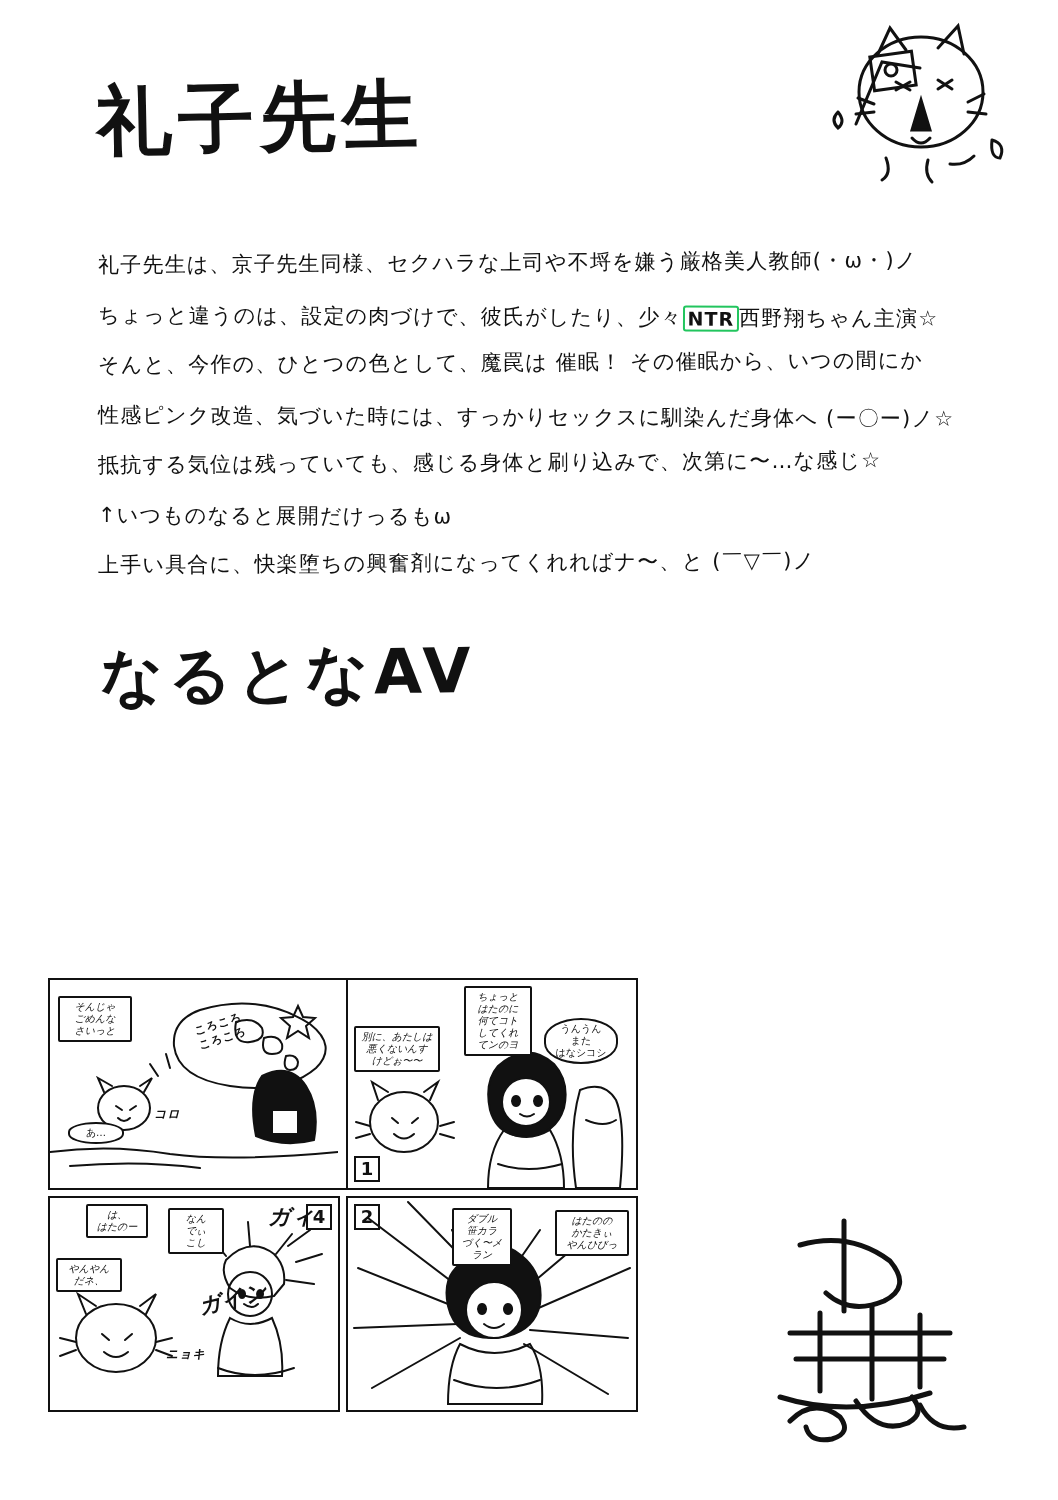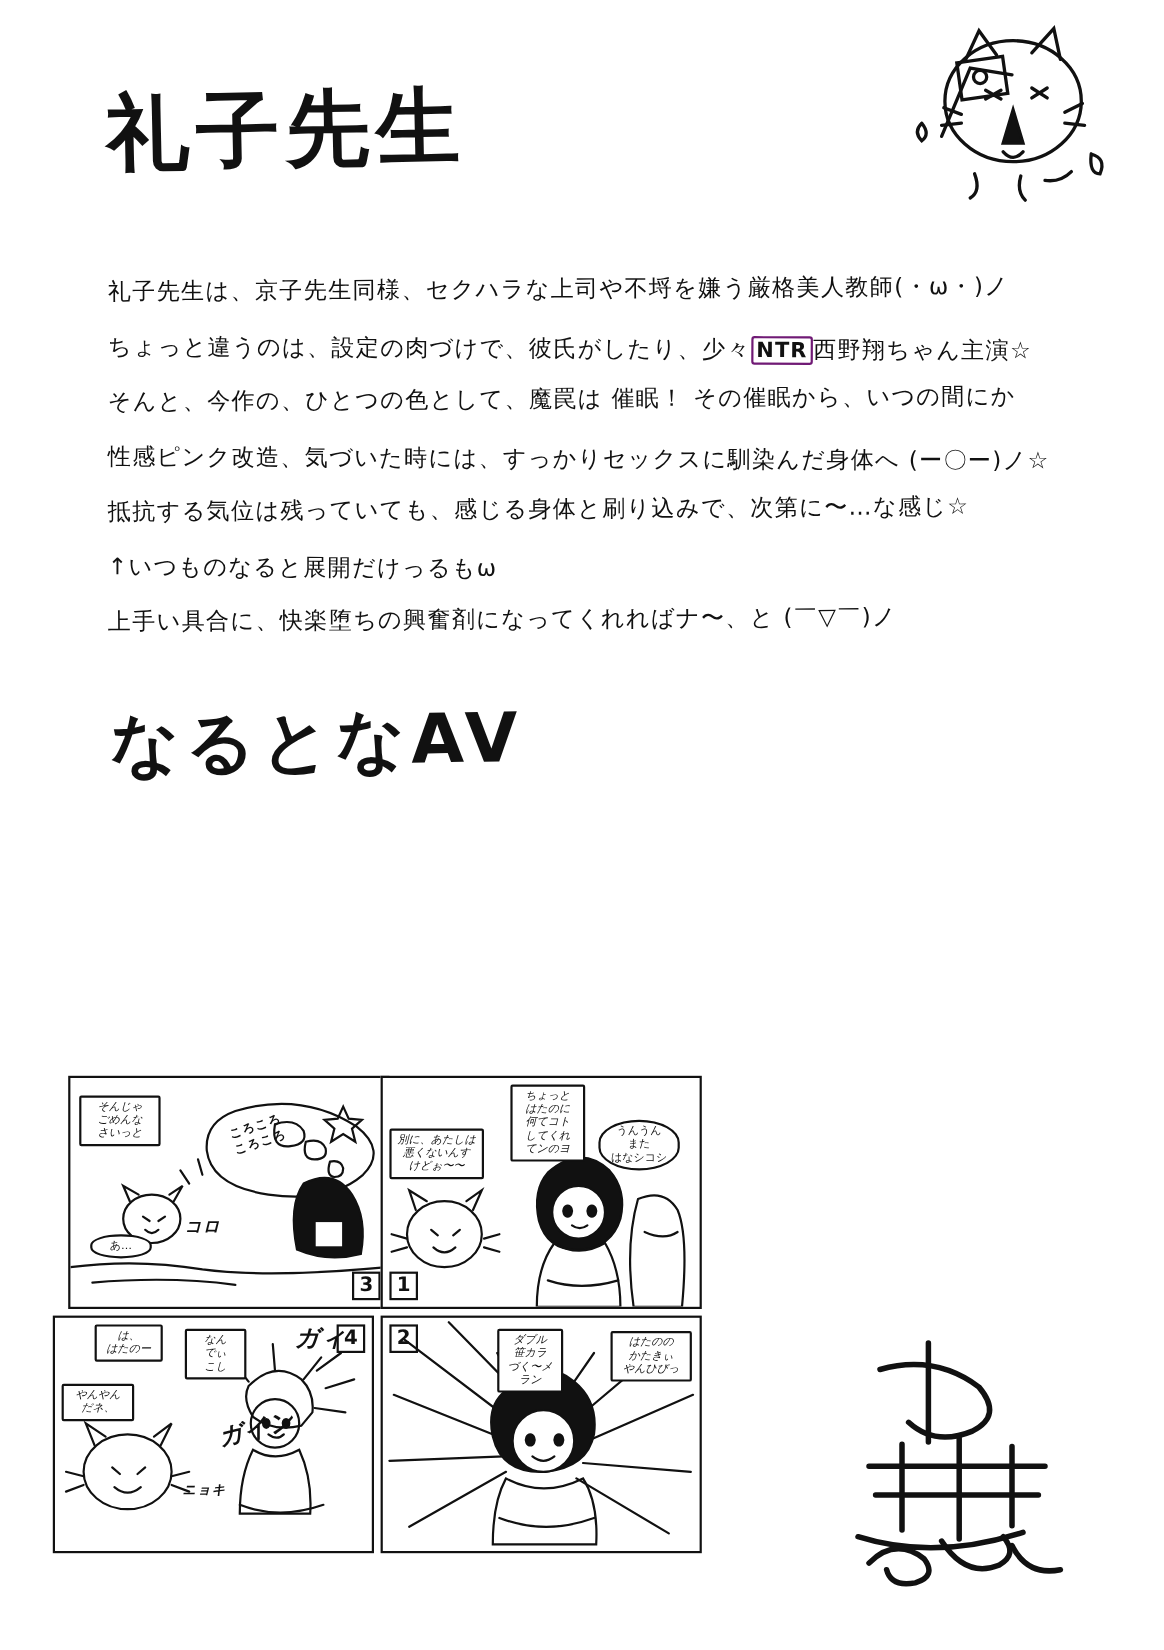--- a/index.html
+++ b/index.html
@@ -53,21 +53,21 @@
     transform-origin: left center;
   }
   .body-block .line:nth-child(odd) { transform: rotate(-0.35deg); }
   .body-block .line:nth-child(even) { transform: rotate(0.25deg); }
 
   #intro-text { left: 98px; top: 240px; }
   #av-text    { left: 98px; top: 772px; }
 
   .ntr-box {
     display: inline-block;
-    border: 2px solid #701a75;
+    border: 2px solid #22c55e;
     border-radius: 3px;
     padding: 0 3px;
     font-weight: bold;
     letter-spacing: 1px;
     font-size: 19px;
     line-height: 22px;
     vertical-align: middle;
   }
 
   
@@ -115,21 +115,21 @@
   }
   .bubble.round { border-radius: 50%/45%; }
   .bubble.rect  { border-radius: 2px; font-style: italic; }
   .sfx {
     position: absolute;
     font-size: 22px;
     font-weight: bold;
     font-style: italic;
     letter-spacing: 1px;
   }
-  .sfx.small { font-size: 15px; }
+  .sfx.small { font-size: 12px; }
 
   
   .side-note {
     position: absolute;
     left: 700px;
     top: 978px;
     font-size: 21px;
     line-height: 48px;
     letter-spacing: 1px;
     white-space: nowrap;
@@ -196,21 +196,21 @@
     <span class="line">上手い具合に、快楽堕ちの興奮剤になってくれればナ〜、と (￣▽￣)ノ</span>
   </div>
 
   <div class="heading-2">
     <span>なると</span><span>な</span><span>AV</span>
   </div>
 
 
   <div class="comic-grid">
 
-    <div class="panel" style="left:14px; top:0; width:288px; height:208px;">
+    <div class="panel" style="left:0; top:0; width:288px; height:208px;padding-left:48px;">
       <svg viewBox="0 0 288 208" width="288" height="208" style="position:absolute;left:0;top:0;">
         <g fill="none" stroke="#111" stroke-width="2" stroke-linecap="round">
 
           <path d="M150 30 q60 -18 110 14 q28 22 6 44 q-30 26 -86 18 q-52 -8 -56 -40 q-2 -26 26 -36Z"></path>
           <path d="M186 42 q18 -6 26 6 q4 12 -12 14 q-18 2 -14 -20Z"></path>
           <path d="M214 58 q14 -4 18 6 q2 10 -10 10 q-12 0 -8 -16Z"></path>
           <path d="M236 76 q10 -2 12 6 q0 8 -8 8 q-8 -1 -4 -14Z"></path>
 
           <path d="M248 26 l5 11 12 1 -9 8 3 12 -11 -7 -11 7 3 -12 -9 -8 12 -1Z"></path>
 

